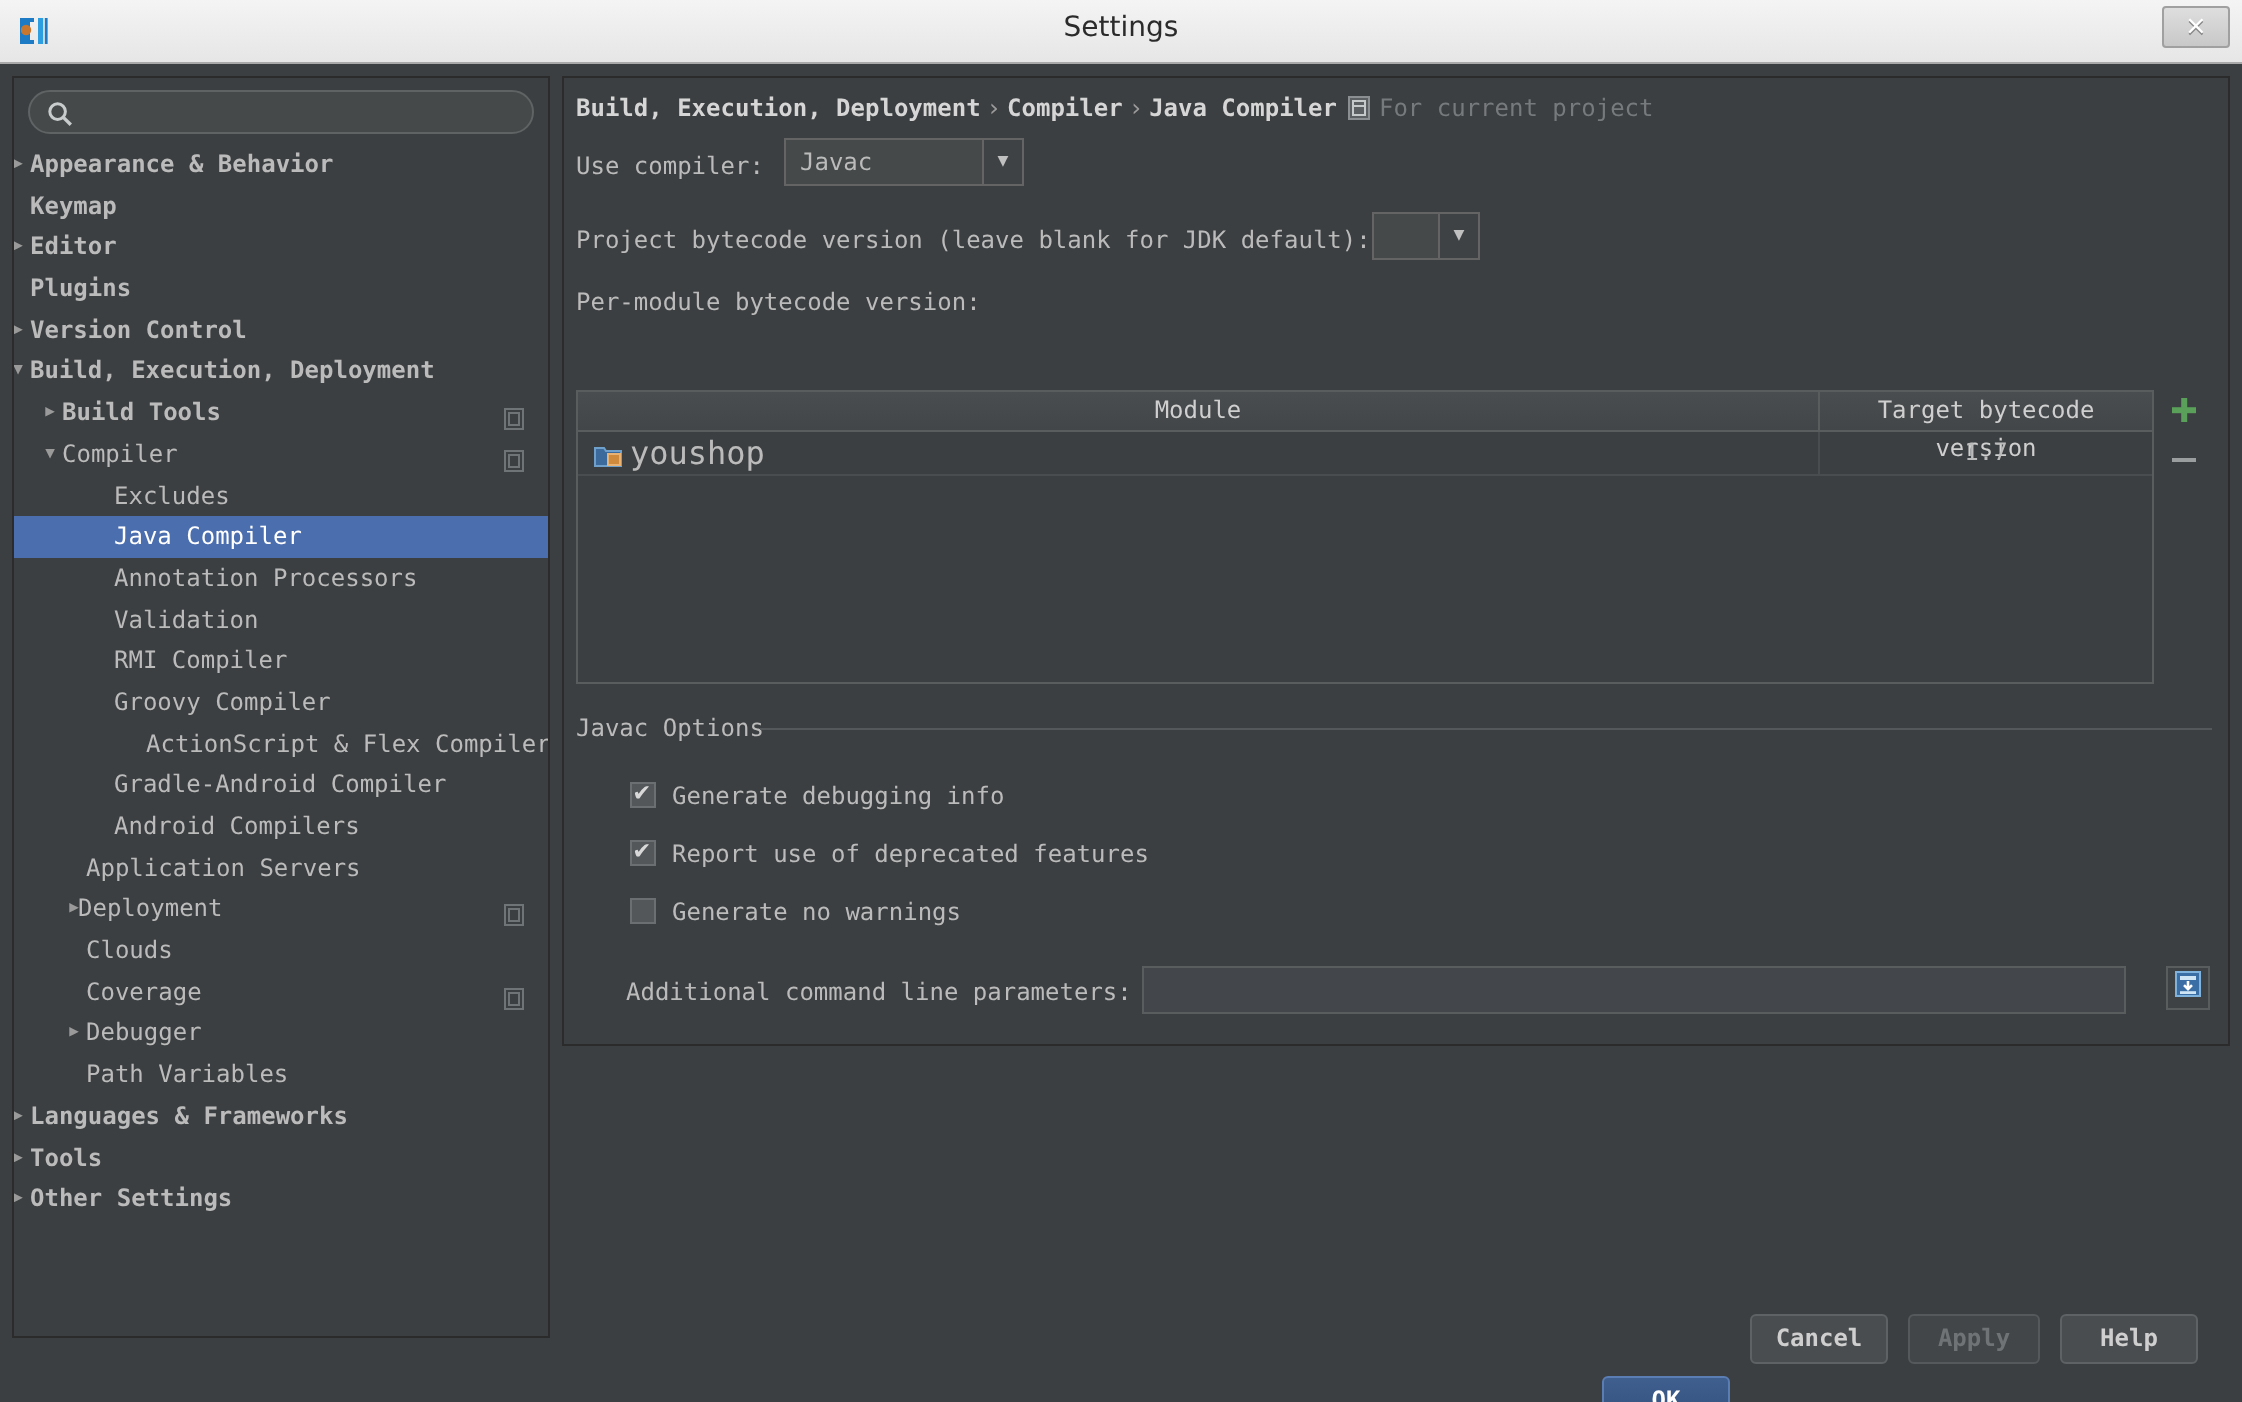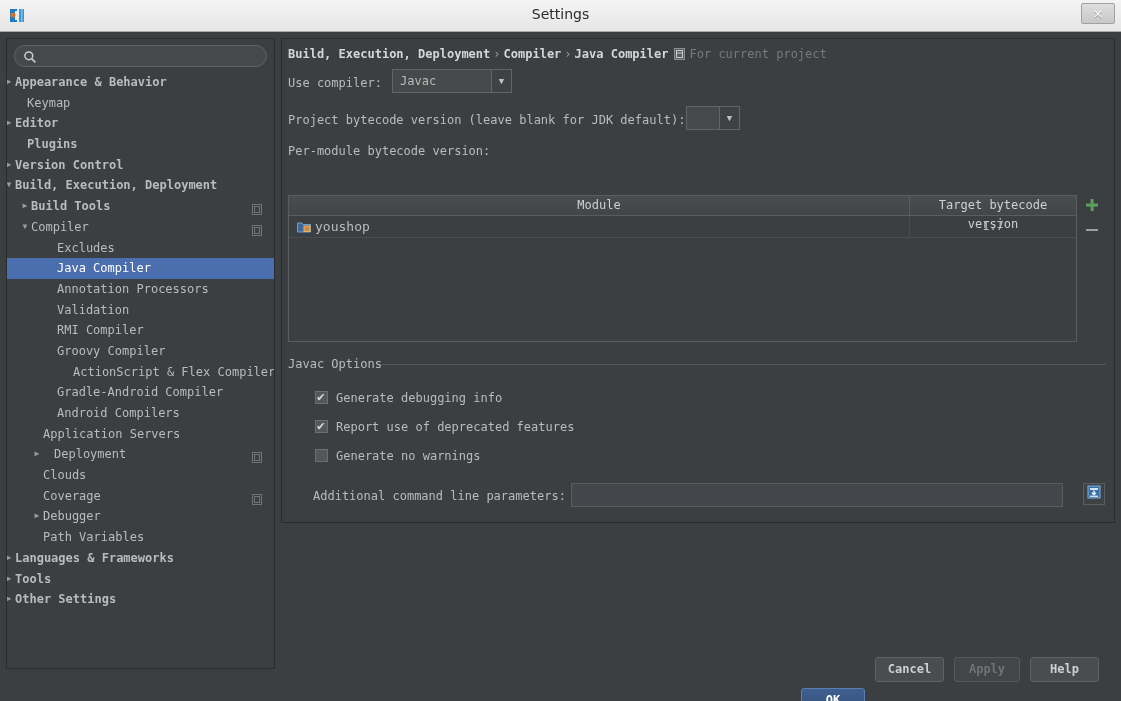--- a/index.html
+++ b/index.html
@@ -255,21 +255,21 @@
   #th-target { left: 620px; width: 167px; border-left: 1px solid #5a5d5e; box-sizing: border-box; }
   .tr {
     position: relative;
     height: 21px;
     border-bottom: 1px solid #4a4d4f;
   }
   .td-module {
     position: absolute;
     left: 8px; top: 0;
     height: 21px; line-height: 21px;
-    font-size: 13px;
+    font-size: 16px;
     color: #bbbbbb;
     white-space: nowrap;
   }
   .module-icon {
     display: inline-block;
     vertical-align: -3px;
     width: 14px; height: 14px;
     margin-right: 4px;
   }
   .td-target {
@@ -447,28 +447,28 @@
           </span>
           <input id="search-input" type="text" value="" placeholder="" style="">
         </div>
       </div>
       <div id="tree">
           <div class="tree-item">
             <span class="tree-arrow" style="left: -4px;">▶</span>
             <span class="tree-label" style="left: 8px; font-weight: bold;">Appearance &amp; Behavior</span>
           </div>
           <div class="tree-item">
-            <span class="tree-label" style="left: 20px; font-weight: normal;">Keymap</span>
+            <span class="tree-label" style="left: 8px; font-weight: bold;">Keymap</span>
           </div>
           <div class="tree-item">
             <span class="tree-arrow" style="left: -4px;">▶</span>
             <span class="tree-label" style="left: 8px; font-weight: bold;">Editor</span>
           </div>
           <div class="tree-item">
-            <span class="tree-label" style="left: 8px; font-weight: bold; margin-left: 12px;">Plugins</span>
+            <span class="tree-label" style="left: 8px; font-weight: bold;">Plugins</span>
           </div>
           <div class="tree-item">
             <span class="tree-arrow" style="left: -4px;">▶</span>
             <span class="tree-label" style="left: 8px; font-weight: bold;">Version Control</span>
           </div>
           <div class="tree-item">
             <span class="tree-arrow" style="left: -4px;">▼</span>
             <span class="tree-label" style="left: 8px; font-weight: bold;">Build, Execution, Deployment</span>
           </div>
           <div class="tree-item">
@@ -512,21 +512,21 @@
             <span class="tree-label" style="left: 50px;">Gradle-Android Compiler</span>
           </div>
           <div class="tree-item">
             <span class="tree-label" style="left: 50px;">Android Compilers</span>
           </div>
           <div class="tree-item">
             <span class="tree-label" style="left: 36px;">Application Servers</span>
           </div>
           <div class="tree-item">
             <span class="tree-arrow" style="left: 24px;">▶</span>
-            <span class="tree-label" style="left: 47px;">Deployment</span>
+            <span class="tree-label" style="left: 32px;">Deployment</span>
             <span class="tree-badge"><svg width="10" height="11" viewBox="0 0 10 11">
                 <rect x="0.5" y="0.5" width="9" height="10" fill="none" stroke="#9aa0a2"></rect>
                 <rect x="2.5" y="2.5" width="5" height="6" fill="none" stroke="#9aa0a2"></rect>
               </svg></span>
           </div>
           <div class="tree-item">
             <span class="tree-label" style="left: 36px;">Clouds</span>
           </div>
           <div class="tree-item">
             <span class="tree-label" style="left: 36px;">Coverage</span>

